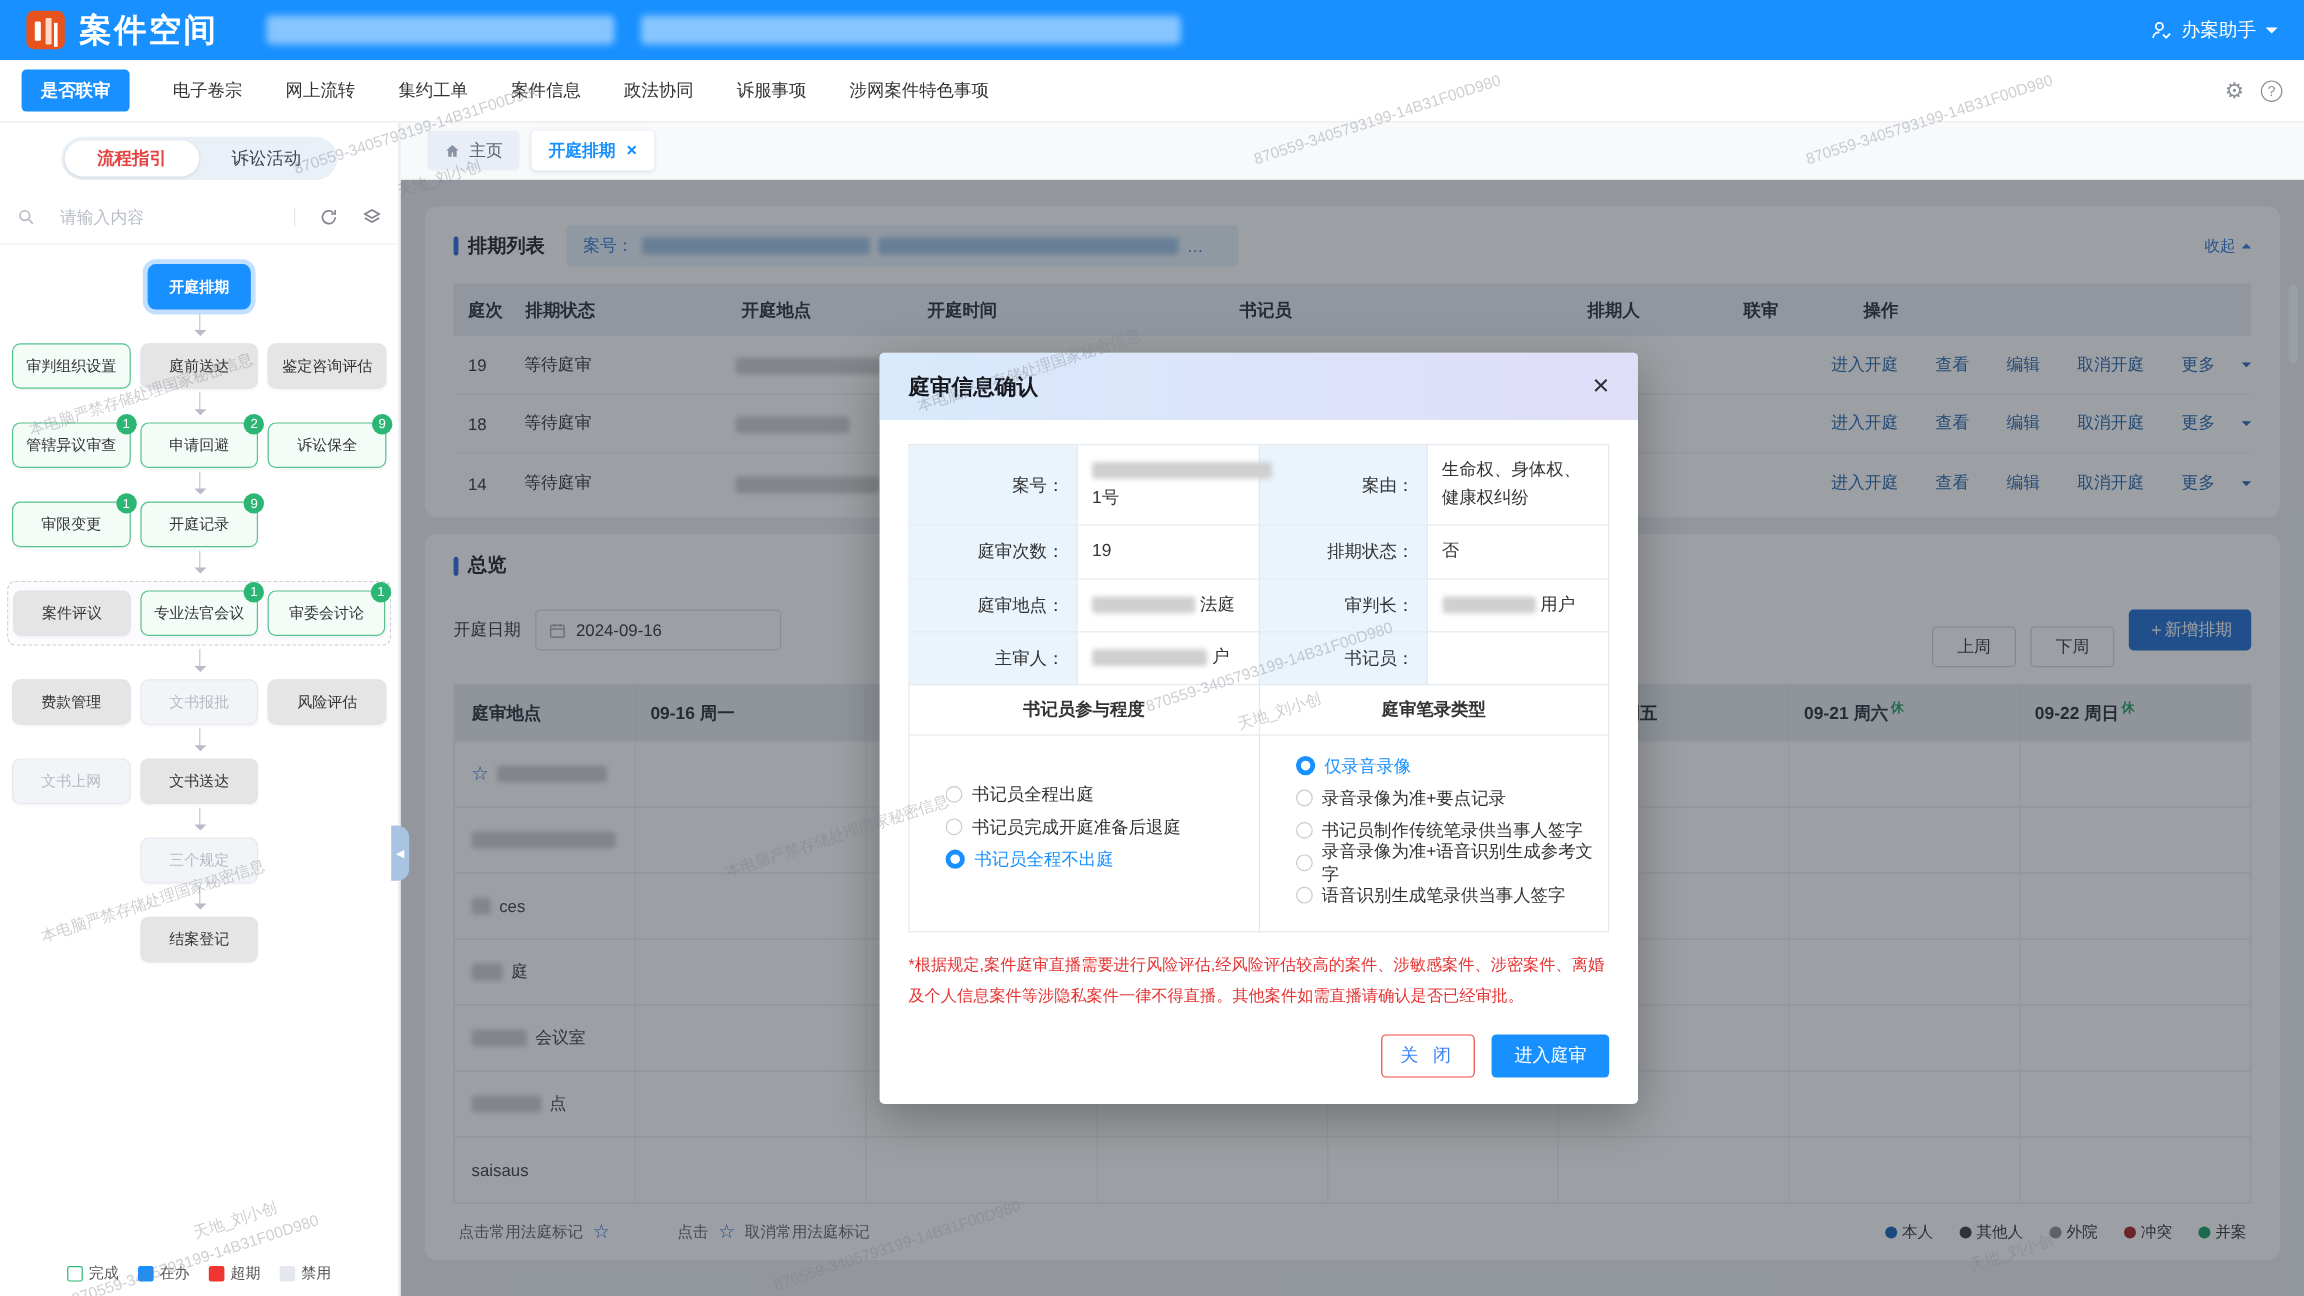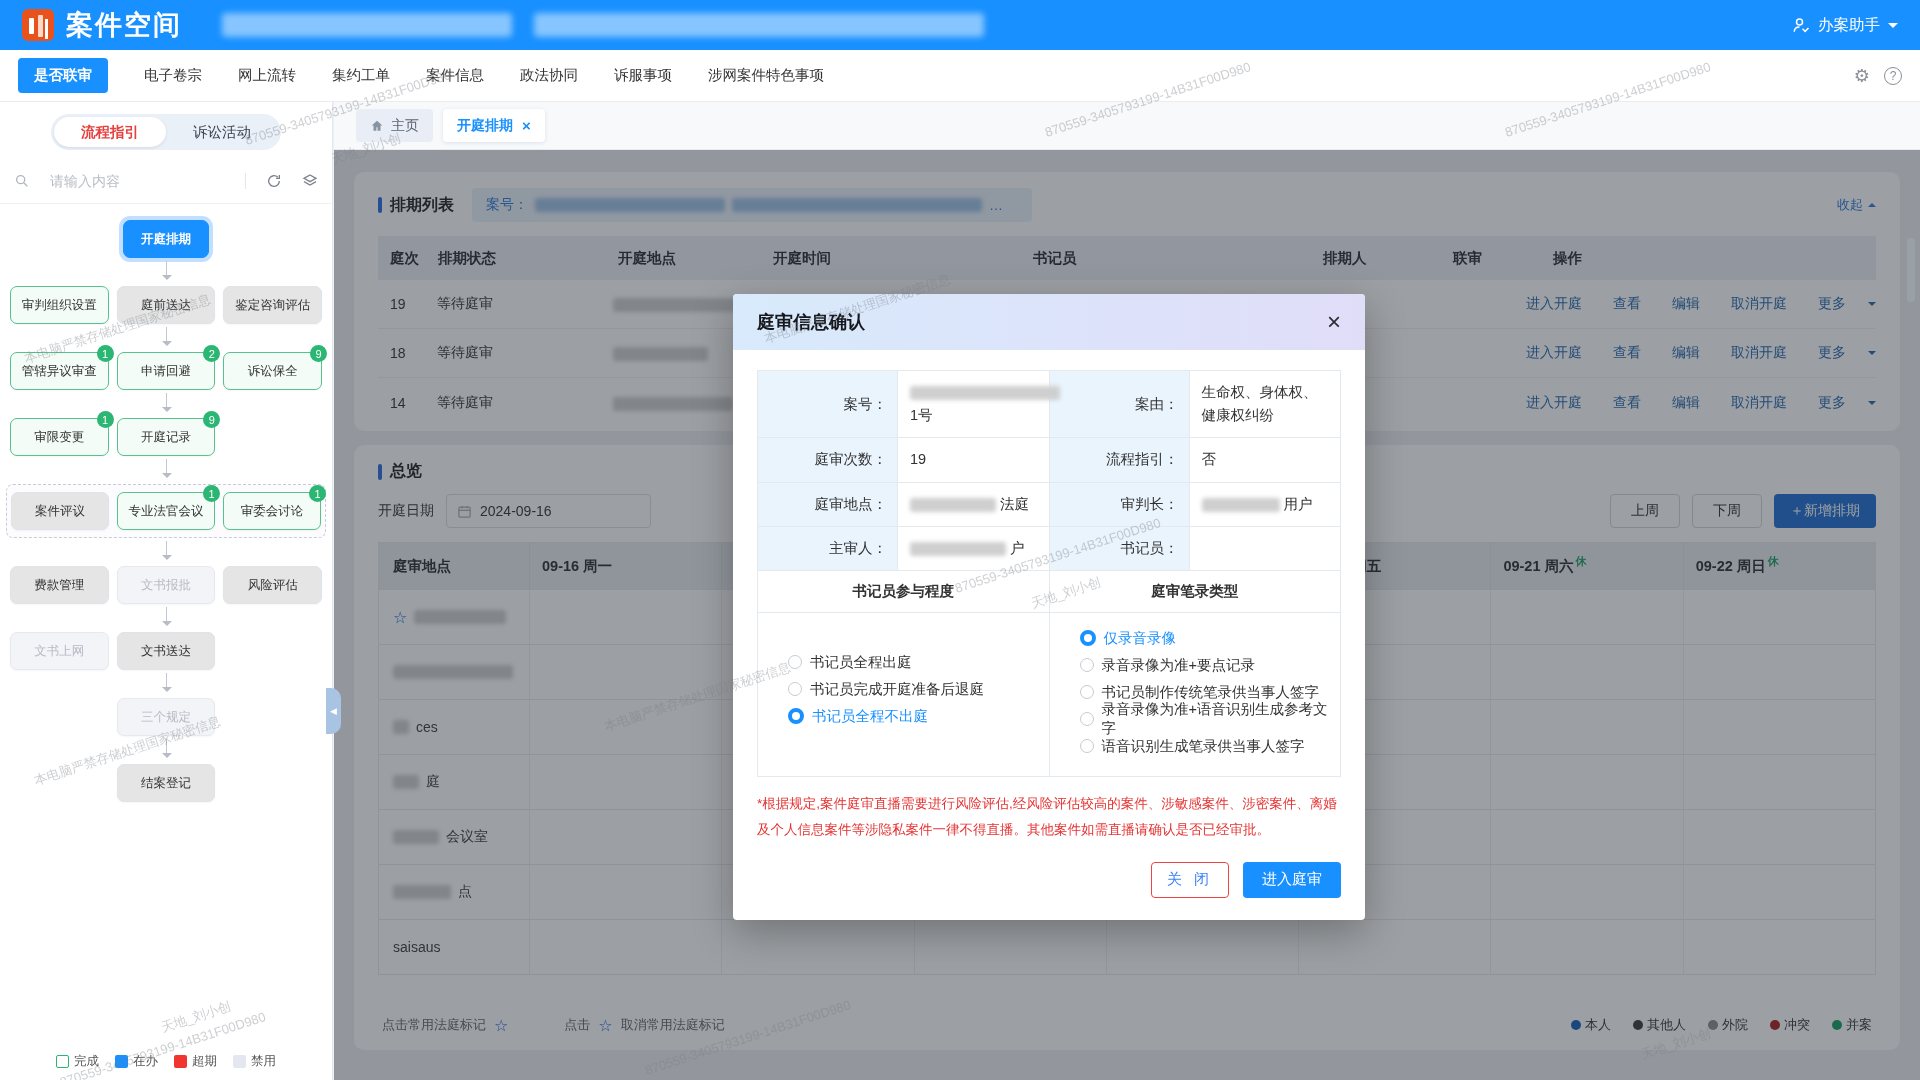--- a/index.html
+++ b/index.html
@@ -80,21 +80,21 @@
   .tbl-row { display:flex; height:49px; align-items:center; border-bottom:1px solid #f0f0f0; font-size:14px; color:#333; }
   .c1{width:60px;padding-left:12px;} .c2{width:180px;} .c3{width:155px;} .c4{width:260px;} .c5{width:290px;} .c6{width:130px;} .c7{width:100px;} .c8{flex:1;}
   .acts { display:flex; gap:31px; align-items:center; color:#2668b0; }
   .act { cursor:pointer; white-space:nowrap; }
   .chev-b { width:0; height:0; border:4px solid transparent; border-top-color:#2668b0; margin-top:4px; margin-left:-9px; }
 
   .card.overview { margin-top:14px; padding:16px 24px 0; height:605px; display:flex; flex-direction:column; }
   .ov-controls { margin-top:12px; display:flex; align-items:center; gap:12px; font-size:14px; color:#333; }
   .date-input { width:205px; height:34px; border:1px solid #dcdfe5; border-radius:4px; display:flex; align-items:center; padding:0 10px; gap:8px; background:#fff; color:#333; }
   .ov-spacer { flex:1; }
-  .btn-ghost { height:34px; padding:0 20px; border:1px solid #d4d7dd; border-radius:4px; background:#fff; font-size:14px; color:#333; display:flex; align-items:center; cursor:pointer; }
+  .btn-ghost { height:34px; padding:0 20px; border:1px solid #d4d7dd; border-radius:4px; background:#fff; font-size:14px; color:#333; display:flex; align-items:center; cursor:pointer;margin-top:28px; }
   .btn-primary { height:34px; padding:0 16px; border-radius:4px; background:#1f6ed4; color:#fff; font-size:14px; display:flex; align-items:center; cursor:pointer; }
   .ov-grid { margin-top:14px; border:1px solid #e7eaef; }
   .ov-head { display:flex; background:#e9edf3; height:46px; align-items:center; font-weight:bold; color:#2b2f36; font-size:14.5px; }
   .ov-loc { width:150px; padding-left:14px; }
   .ov-day { flex:1; padding-left:12px; border-left:1px solid #dfe3e9; align-self:stretch; display:flex; align-items:center; }
   .rest { color:#1e9e63; font-size:11px; font-weight:bold; margin-left:2px; position:relative; top:-5px; }
   .ov-row { display:flex; height:55px; align-items:center; border-top:1px solid #e7eaef; font-size:14px; color:#3a3f46; }
   .ov-cell { flex:1; border-left:1px solid #eef0f4; align-self:stretch; }
   .ov-name { width:150px; padding-left:14px; display:flex; align-items:center; gap:7px; }
   .star { color:#2a6cdf; font-size:16px; }
@@ -616,21 +616,21 @@
         <tbody>
             <tr class="tall">
           <td class="lab">案号：</td>
           <td class="val"><span class="r" style="width:150px"></span> <span>1号</span></td>
           <td class="lab">案由：</td>
           <td class="val">生命权、身体权、健康权纠纷</td>
         </tr>
         <tr>
           <td class="lab">庭审次数：</td>
           <td class="val">19</td>
-          <td class="lab">流程指引：</td>
+          <td class="lab">排期状态：</td>
           <td class="val">否</td>
         </tr>
         <tr>
           <td class="lab">庭审地点：</td>
           <td class="val"><span class="r" style="width:86px"></span> <span>法庭</span></td>
           <td class="lab">审判长：</td>
           <td class="val"><span class="r" style="width:78px"></span> <span>用户</span></td>
         </tr>
         <tr>
           <td class="lab">主审人：</td>

